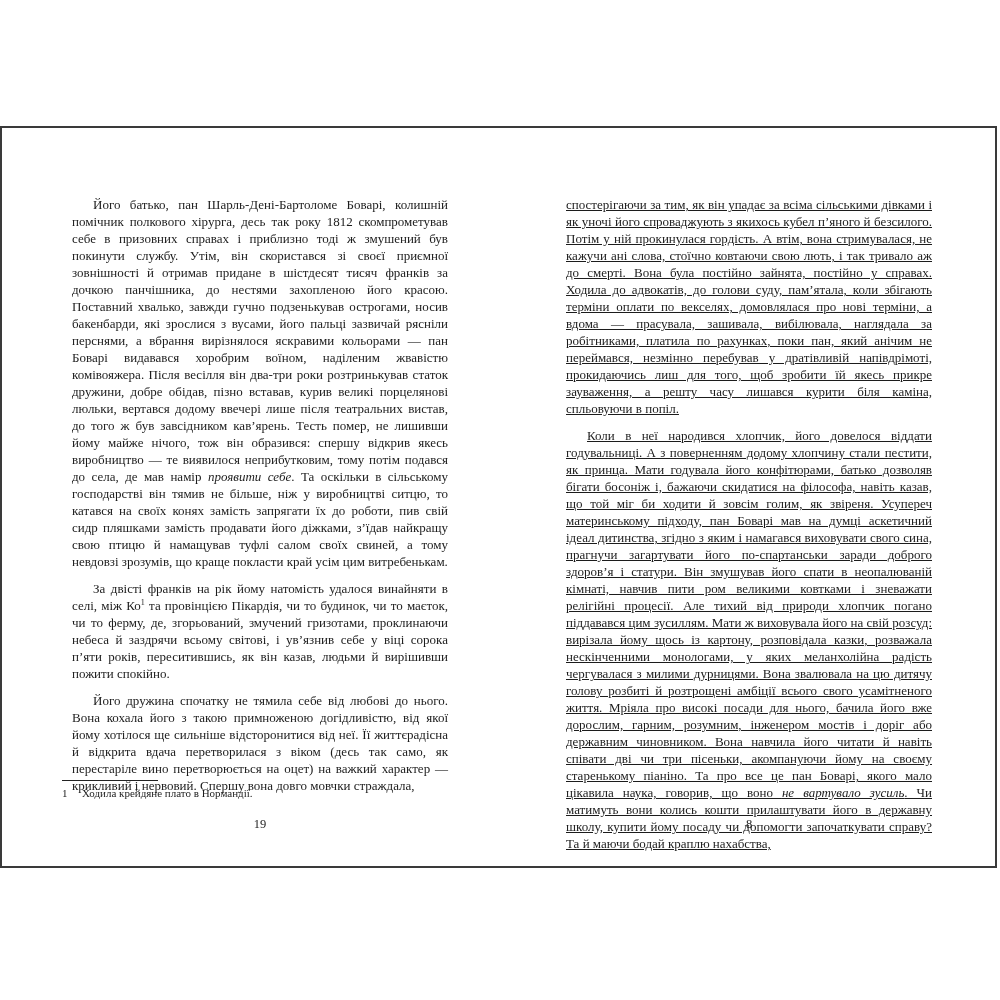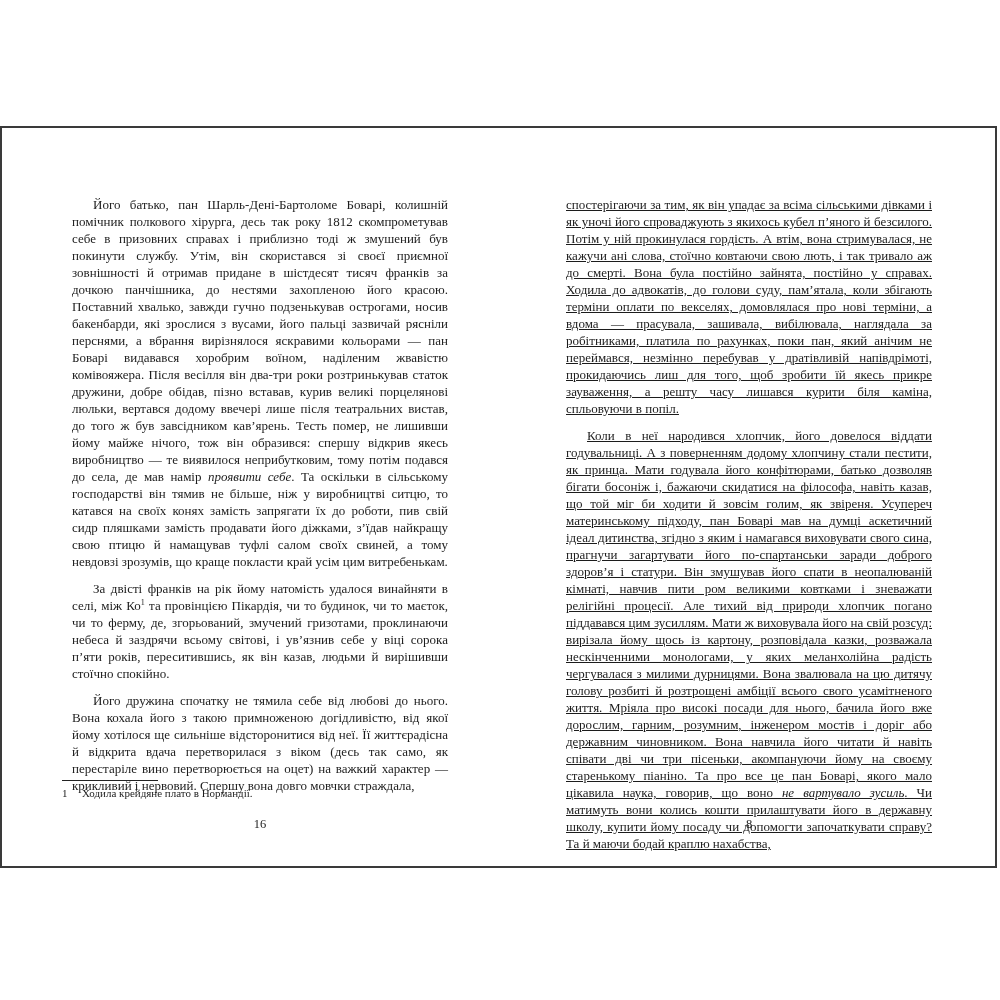--- a/index.html
+++ b/index.html
@@ -72,30 +72,30 @@
   .folio.right { left: 556px; width: 386px; }
 </style>
 </head>
 <body>
 
 <div class="canvas">
   <div class="frame"></div>
 
   <div class="page-text left">
       <p class="indent"><span>Його батько, пан Шарль-Дені-Бартоломе Боварі, колишній помічник полкового хірурга, десь так року 1812 скомпрометував себе в призовних справах і приблизно тоді ж змушений був покинути службу. Утім, він скористався зі своєї приємної зовнішності й отримав придане в шістдесят тисяч франків за дочкою панчішника, до нестями захопленою його красою. Поставний хвалько, завжди гучно подзенькував острогами, носив бакенбарди, які зрослися з вусами, його пальці зазвичай рясніли перснями, а вбрання вирізнялося яскравими кольорами — пан Боварі видавався хоробрим воїном, наділеним жвавістю комівояжера. Після весілля він два-три роки розтринькував статок дружини, добре обідав, пізно вставав, курив великі порцелянові люльки, вертався додому ввечері лише після театральних вистав, до того ж був завсідником кав’ярень. Тесть помер, не лишивши йому майже нічого, тож він образився: спершу відкрив якесь виробництво — те виявилося неприбутковим, тому потім подався до села, де мав намір </span><i>проявити себе</i><span>. Та оскільки в сільському господарстві він тямив не більше, ніж у виробництві ситцю, то катався на своїх конях замість запрягати їх до роботи, пив свій сидр пляшками замість продавати його діжками, з’їдав найкращу свою птицю й намащував туфлі салом своїх свиней, а тому невдовзі зрозумів, що краще покласти край усім цим витребенькам.</span></p>
-      <p class="indent"><span>За двісті франків на рік йому натомість удалося винайняти в селі, між Ко</span><sup>1</sup><span> та провінцією Пікардія, чи то будинок, чи то маєток, чи то ферму, де, згорьований, змучений гризотами, проклинаючи небеса й заздрячи всьому світові, і ув’язнив себе у віці сорока п’яти років, переситившись, як він казав, людьми й вирішивши стоїчно спокійно.</span></p>
+      <p class="indent"><span>За двісті франків на рік йому натомість удалося винайняти в селі, між Ко</span><sup>1</sup><span> та провінцією Пікардія, чи то будинок, чи то маєток, чи то ферму, де, згорьований, змучений гризотами, проклинаючи небеса й заздрячи всьому світові, і ув’язнив себе у віці сорока п’яти років, переситившись, як він казав, людьми й вирішивши пожити спокійно.</span></p>
       <p class="indent"><span>Його дружина спочатку не тямила себе від любові до нього. Вона кохала його з такою примноженою догідливістю, від якої йому хотілося ще сильніше відсторонитися від неї. Її життєрадісна й відкрита вдача перетворилася з віком (десь так само, як перестаріле вино перетворюється на оцет) на важкий характер — крикливий і нервовий. Спершу вона довго мовчки страждала,</span></p>
     </div>
   <div class="page-text right">
       <p><span>спостерігаючи за тим, як він упадає за всіма сільськими дівками і як уночі його спроваджують з якихось кубел п’яного й безсилого. Потім у ній прокинулася гордість. А втім, вона стримувалася, не кажучи ані слова, стоїчно ковтаючи свою лють, і так тривало аж до смерті. Вона була постійно зайнята, постійно у справах. Ходила до адвокатів, до голови суду, пам’ятала, коли збігають терміни оплати по векселях, домовлялася про нові терміни, а вдома — прасувала, зашивала, вибілювала, наглядала за робітниками, платила по рахунках, поки пан, який анічим не переймався, незмінно перебував у дратівливій напівдрімоті, прокидаючись лиш для того, щоб зробити їй якесь прикре зауваження, а решту часу лишався курити біля каміна, спльовуючи в попіл.</span></p>
       <p class="indent"><span>Коли в неї народився хлопчик, його довелося віддати годувальниці. А з поверненням додому хлопчину стали пестити, як принца. Мати годувала його конфітюрами, батько дозволяв бігати босоніж і, бажаючи скидатися на філософа, навіть казав, що той міг би ходити й зовсім голим, як звіреня. Усупереч материнському підходу, пан Боварі мав на думці аскетичний ідеал дитинства, згідно з яким і намагався виховувати свого сина, прагнучи загартувати його по-спартанськи заради доброго здоров’я і статури. Він змушував його спати в неопалюваній кімнаті, навчив пити ром великими ковтками і зневажати релігійні процесії. Але тихий від природи хлопчик погано піддавався цим зусиллям. Мати ж виховувала його на свій розсуд: вирізала йому щось із картону, розповідала казки, розважала нескінченними монологами, у яких меланхолійна радість чергувалася з милими дурницями. Вона звалювала на цю дитячу голову розбиті й розтрощені амбіції всього свого усамітненого життя. Мріяла про високі посади для нього, бачила його вже дорослим, гарним, розумним, інженером мостів і доріг або державним чиновником. Вона навчила його читати й навіть співати дві чи три пісеньки, акомпануючи йому на своєму старенькому піаніно. Та про все це пан Боварі, якого мало цікавила наука, говорив, що воно </span><i>не вартувало зусиль</i><span>. Чи матимуть вони колись кошти прилаштувати його в державну школу, купити йому посаду чи допомогти започаткувати справу? Та й маючи бодай краплю нахабства,</span></p>
     </div>
 
   <div class="footnote-block">
     <div class="footnote-rule"></div>
     <div class="footnote-line">
       <span class="fn-marker">1</span><span>Ходила крейдяне плато в Нормандії.</span>
     </div>
   </div>
 
-  <div class="folio left">16</div>
+  <div class="folio left">19</div>
   <div class="folio right">8</div>
 </div>
 
 </body></html>

